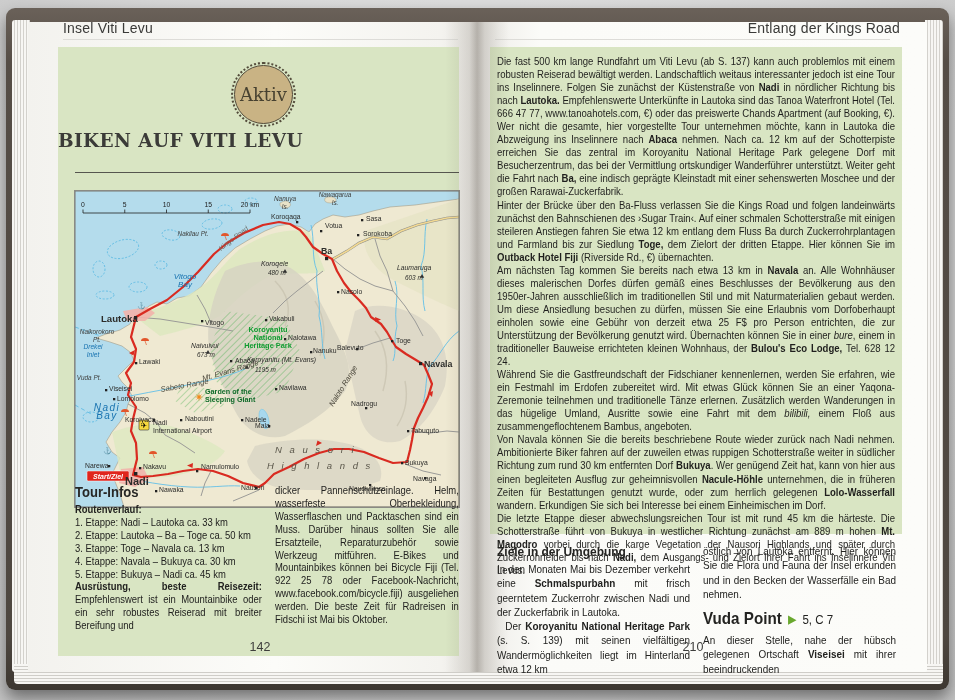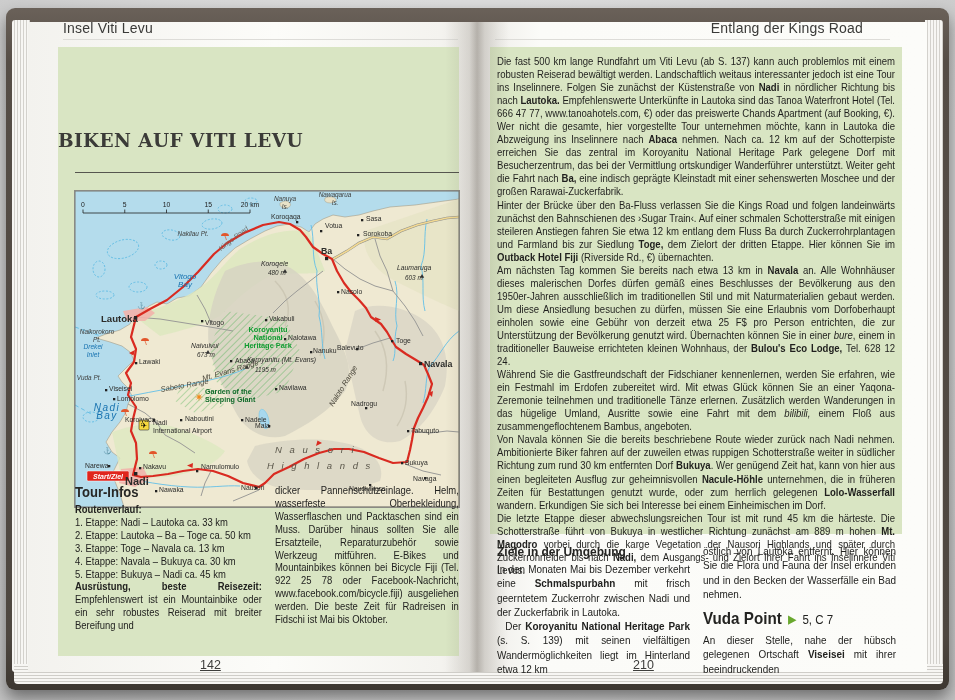--- a/index.html
+++ b/index.html
@@ -34,21 +34,21 @@
   .gb-p{font-size:10.4px;line-height:13.05px;text-align:justify;margin:0;color:#1f1f1d;hyphens:auto;}
   .bcol{position:absolute;top:544px;color:#222220;}
   .bcol1{left:497px;width:193px;}
   .bcol2{left:703px;width:193px;}
   .col-h{font-size:13px;font-weight:bold;margin:0 0 3px 0;color:#242422;}
   .col-p{font-size:10.8px;line-height:14.3px;text-align:justify;margin:0;hyphens:auto;}
   .indent{text-indent:9px;}
   .vuda-h{margin:8px 0 5px 0;font-size:16.5px;font-weight:bold;color:#232321;display:flex;align-items:baseline;gap:7px;}
   .vuda-arrow{color:#69a82e;font-size:11px;position:relative;top:-1px;}
   .vuda-ref{font-size:12.5px;font-weight:normal;}
-  .pagenum{position:absolute;top:658px;width:120px;font-size:12.5px;color:#3e3e3c;text-decoration:underline;}
+  .pagenum{position:absolute;top:640px;width:120px;text-align:center;font-size:12.5px;color:#3e3e3c;}
   b{font-weight:bold;} i{font-style:italic;}
   
   .ml{font-family:"Liberation Sans",sans-serif;fill:#2c2c2a;}
   .town{font-size:6.8px;}
   .city{font-weight:bold;font-size:8.8px;}
   .citylg{font-weight:bold;font-size:9.6px;}
   .nadi{font-weight:bold;font-size:11px;}
   .island,.pt{font-style:italic;font-size:6.4px;text-anchor:middle;fill:#3c3c3a;}
   .water{fill:#1873b0;font-style:italic;font-size:8px;text-anchor:middle;}
   .watersm{fill:#1873b0;font-style:italic;font-size:6.6px;text-anchor:middle;}
@@ -72,20 +72,23 @@
   <div class="edge-l"></div>
   <div class="edge-r"></div>
   <div class="edge-b"></div>
   <div class="page page-left"></div>
   <div class="page page-right"></div>
 
   <div class="runhead" style="left:63px;text-align:right;">Insel Viti Levu</div>
   <div class="headrule" style="left:63px;width:395px;"></div>
 
   <div class="greenbox" style="left:58px;top:47px;width:401px;height:609px;"></div>
+  <div class="badge">
+      <span>Aktiv</span>
+    </div>
   <div class="feature-title">BIKEN AUF VITI LEVU</div>
   <div class="title-rule"></div>
 
   <div class="map-wrap">
     <svg viewBox="0 0 384 316" width="384" height="316">
       <defs>
         <pattern id="hatch" width="5" height="5" patternUnits="userSpaceOnUse" patternTransform="rotate(45)">
           <line x1="0" y1="0" x2="0" y2="5" stroke="#3fae49" stroke-width="1.5"></line>
         </pattern>
       </defs>
@@ -323,21 +326,21 @@
     </div>
   </div>
   <div class="ti ti-col2">
     <div class="cond90">
       <p class="ti-par">dicker Pannenschutzeinlage. Helm, wasserfeste Oberbekleidung, Wasserflaschen und Packtaschen sind ein Muss. Darüber hinaus sollten Sie alle Ersatzteile, Reparaturzubehör sowie Werkzeug mitführen. E-Bikes und Mountainbikes können bei Bicycle Fiji (Tel. 922 25 78 oder Facebook-Nachricht, www.facebook.com/bicycle.fiji) ausgeliehen werden. Die beste Zeit für Radreisen in Fidschi ist Mai bis Oktober.</p>
     </div>
   </div>
 
   <div class="pagenum" style="left:200px;">142</div>
 
-  <div class="runhead" style="left:468px;width:395px;text-align:right;">Entlang der Kings Road</div>
+  <div class="runhead" style="left:505px;width:395px;text-align:right;">Entlang der Kings Road</div>
   <div class="headrule" style="left:495px;width:395px;"></div>
 
   <div class="greenbox" style="left:490px;top:47px;width:412px;height:487px;overflow:hidden;"></div>
   <div class="gb-text">
     <div class="cond">
       <p class="gb-p">Die fast 500 km lange Rundfahrt um Viti Levu (ab S. 137) kann auch problemlos mit einem robusten Reiserad bewältigt werden. Landschaftlich weitaus interessanter jedoch ist eine Tour ins Inselinnere. Folgen Sie zunächst der Küstenstraße von <b>Nadi</b> in nördlicher Richtung bis nach <b>Lautoka.</b> Empfehlenswerte Unterkünfte in Lautoka sind das Tanoa Waterfront Hotel (Tel. 666 47 77, www.tanoahotels.com, €) oder das preiswerte Chands Apartment (auf Booking, €). Wer nicht die gesamte, hier vorgestellte Tour unternehmen möchte, kann in Lautoka die Abzweigung ins Inselinnere nach <b>Abaca</b> nehmen. Nach ca. 12 km auf der Schotterpiste erreichen Sie das zentral im Koroyanitu National Heritage Park gelegene Dorf mit Besucherzentrum, das bei der Vermittlung ortskundiger Wanderführer unterstützt. Weiter geht die Fahrt nach <b>Ba,</b> eine indisch geprägte Kleinstadt mit einer sehenswerten Moschee und der großen Rarawai-Zuckerfabrik.</p>
       <p class="gb-p">Hinter der Brücke über den Ba-Fluss verlassen Sie die Kings Road und folgen landeinwärts zunächst den Bahnschienen des ›Sugar Train‹. Auf einer schmalen Schotterstraße mit einigen steileren Anstiegen fahren Sie etwa 12 km entlang dem Fluss Ba durch Zuckerrohrplantagen und Farmland bis zur Siedlung <b>Toge,</b> dem Zielort der dritten Etappe. Hier können Sie im <b>Outback Hotel Fiji</b> (Riverside Rd., €) übernachten.</p>
       <p class="gb-p">Am nächsten Tag kommen Sie bereits nach etwa 13 km in <b>Navala</b> an. Alle Wohnhäuser dieses malerischen Dorfes dürfen gemäß eines Beschlusses der Bevölkerung aus den 1950er-Jahren ausschließlich im traditionellen Stil und mit Naturmaterialien gebaut werden. Um diese Ansiedlung besuchen zu dürfen, müssen Sie eine Erlaubnis vom Dorfoberhaupt einholen sowie eine Gebühr von derzeit etwa 25 F$ pro Person entrichten, die zur Unterstützung der Bevölkerung genutzt wird. Übernachten können Sie in einer <i>bure</i>, einem in traditioneller Bauweise errichteten kleinen Wohnhaus, der <b>Bulou's Eco Lodge,</b> Tel. 628 12 24.</p>
       <p class="gb-p">Während Sie die Gastfreundschaft der Fidschianer kennenlernen, werden Sie erfahren, wie ein Festmahl im Erdofen zubereitet wird. Mit etwas Glück können Sie an einer Yaqona-Zeremonie teilnehmen und traditionelle Tänze erlernen. Zusätzlich werden Wanderungen in das hügelige Umland, Ausritte sowie eine Fahrt mit dem <i>bilibili,</i> einem Floß aus zusammengeflochtenem Bambus, angeboten.</p>
       <p class="gb-p">Von Navala können Sie die bereits beschriebene Route wieder zurück nach Nadi nehmen. Ambitionierte Biker fahren auf der zuweilen etwas ruppigen Schotterstraße weiter in südlicher Richtung zum rund 30 km entfernten Dorf <b>Bukuya</b>. Wer genügend Zeit hat, kann von hier aus einen begleiteten Ausflug zur geheimnisvollen <b>Nacule-Höhle</b> unternehmen, die in früheren Zeiten für Bestattungen genutzt wurde, oder zum herrlich gelegenen <b>Lolo-Wasserfall</b> wandern. Erkundigen Sie sich bei Interesse bei einem Einheimischen im Dorf.</p>

